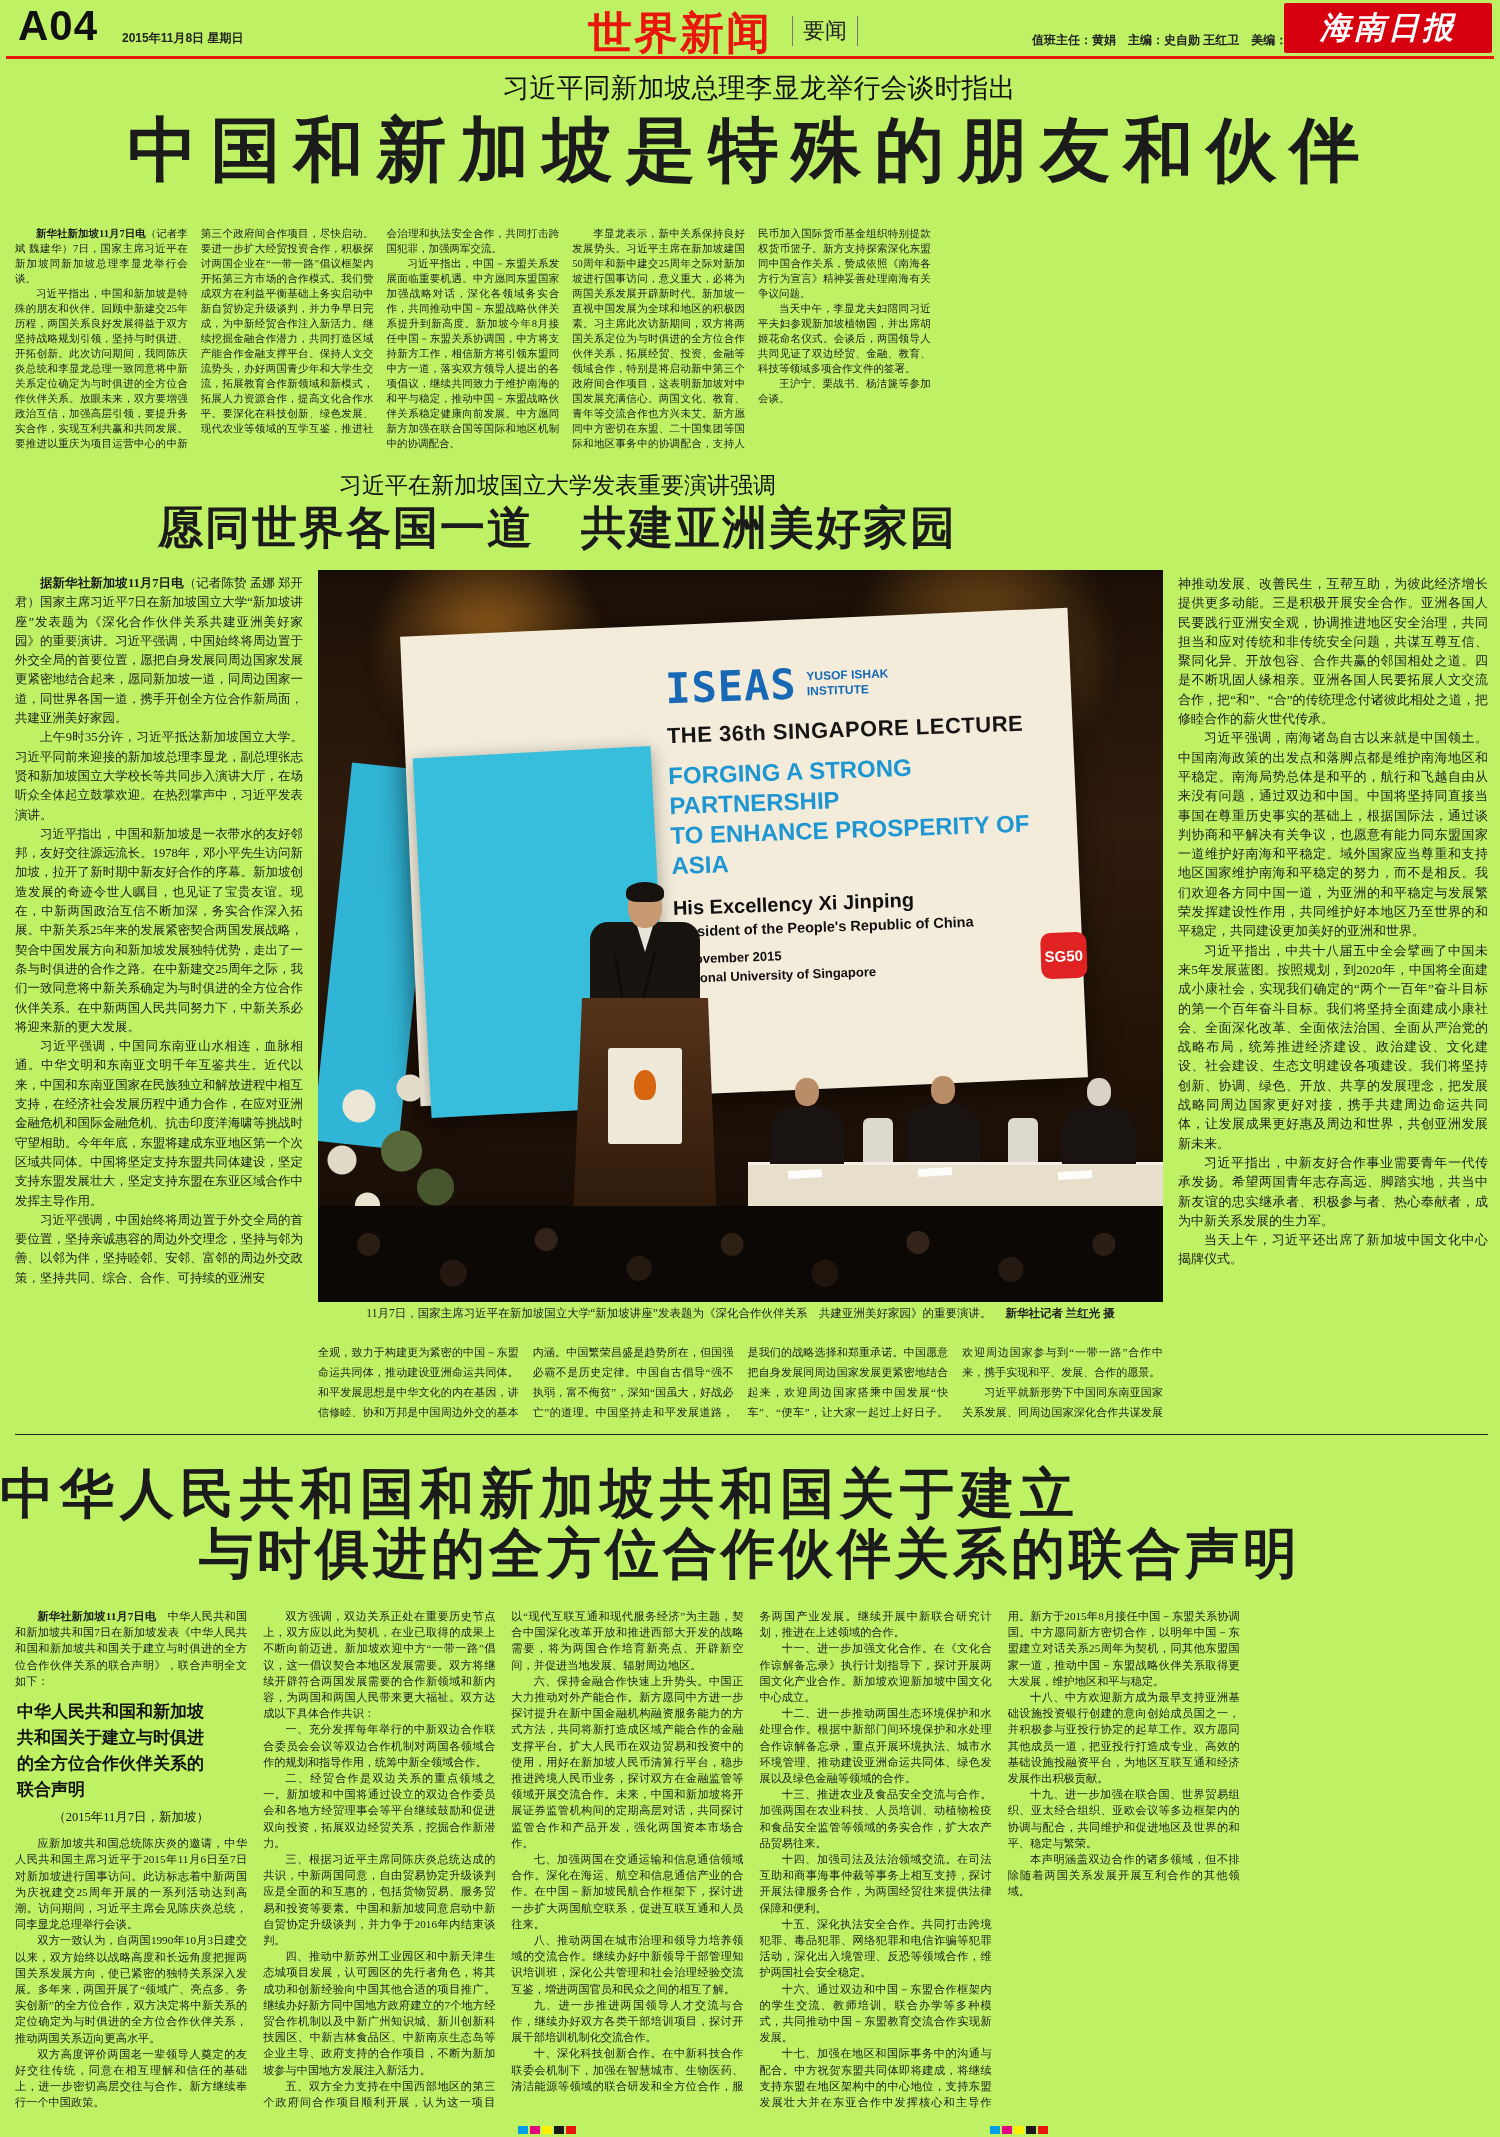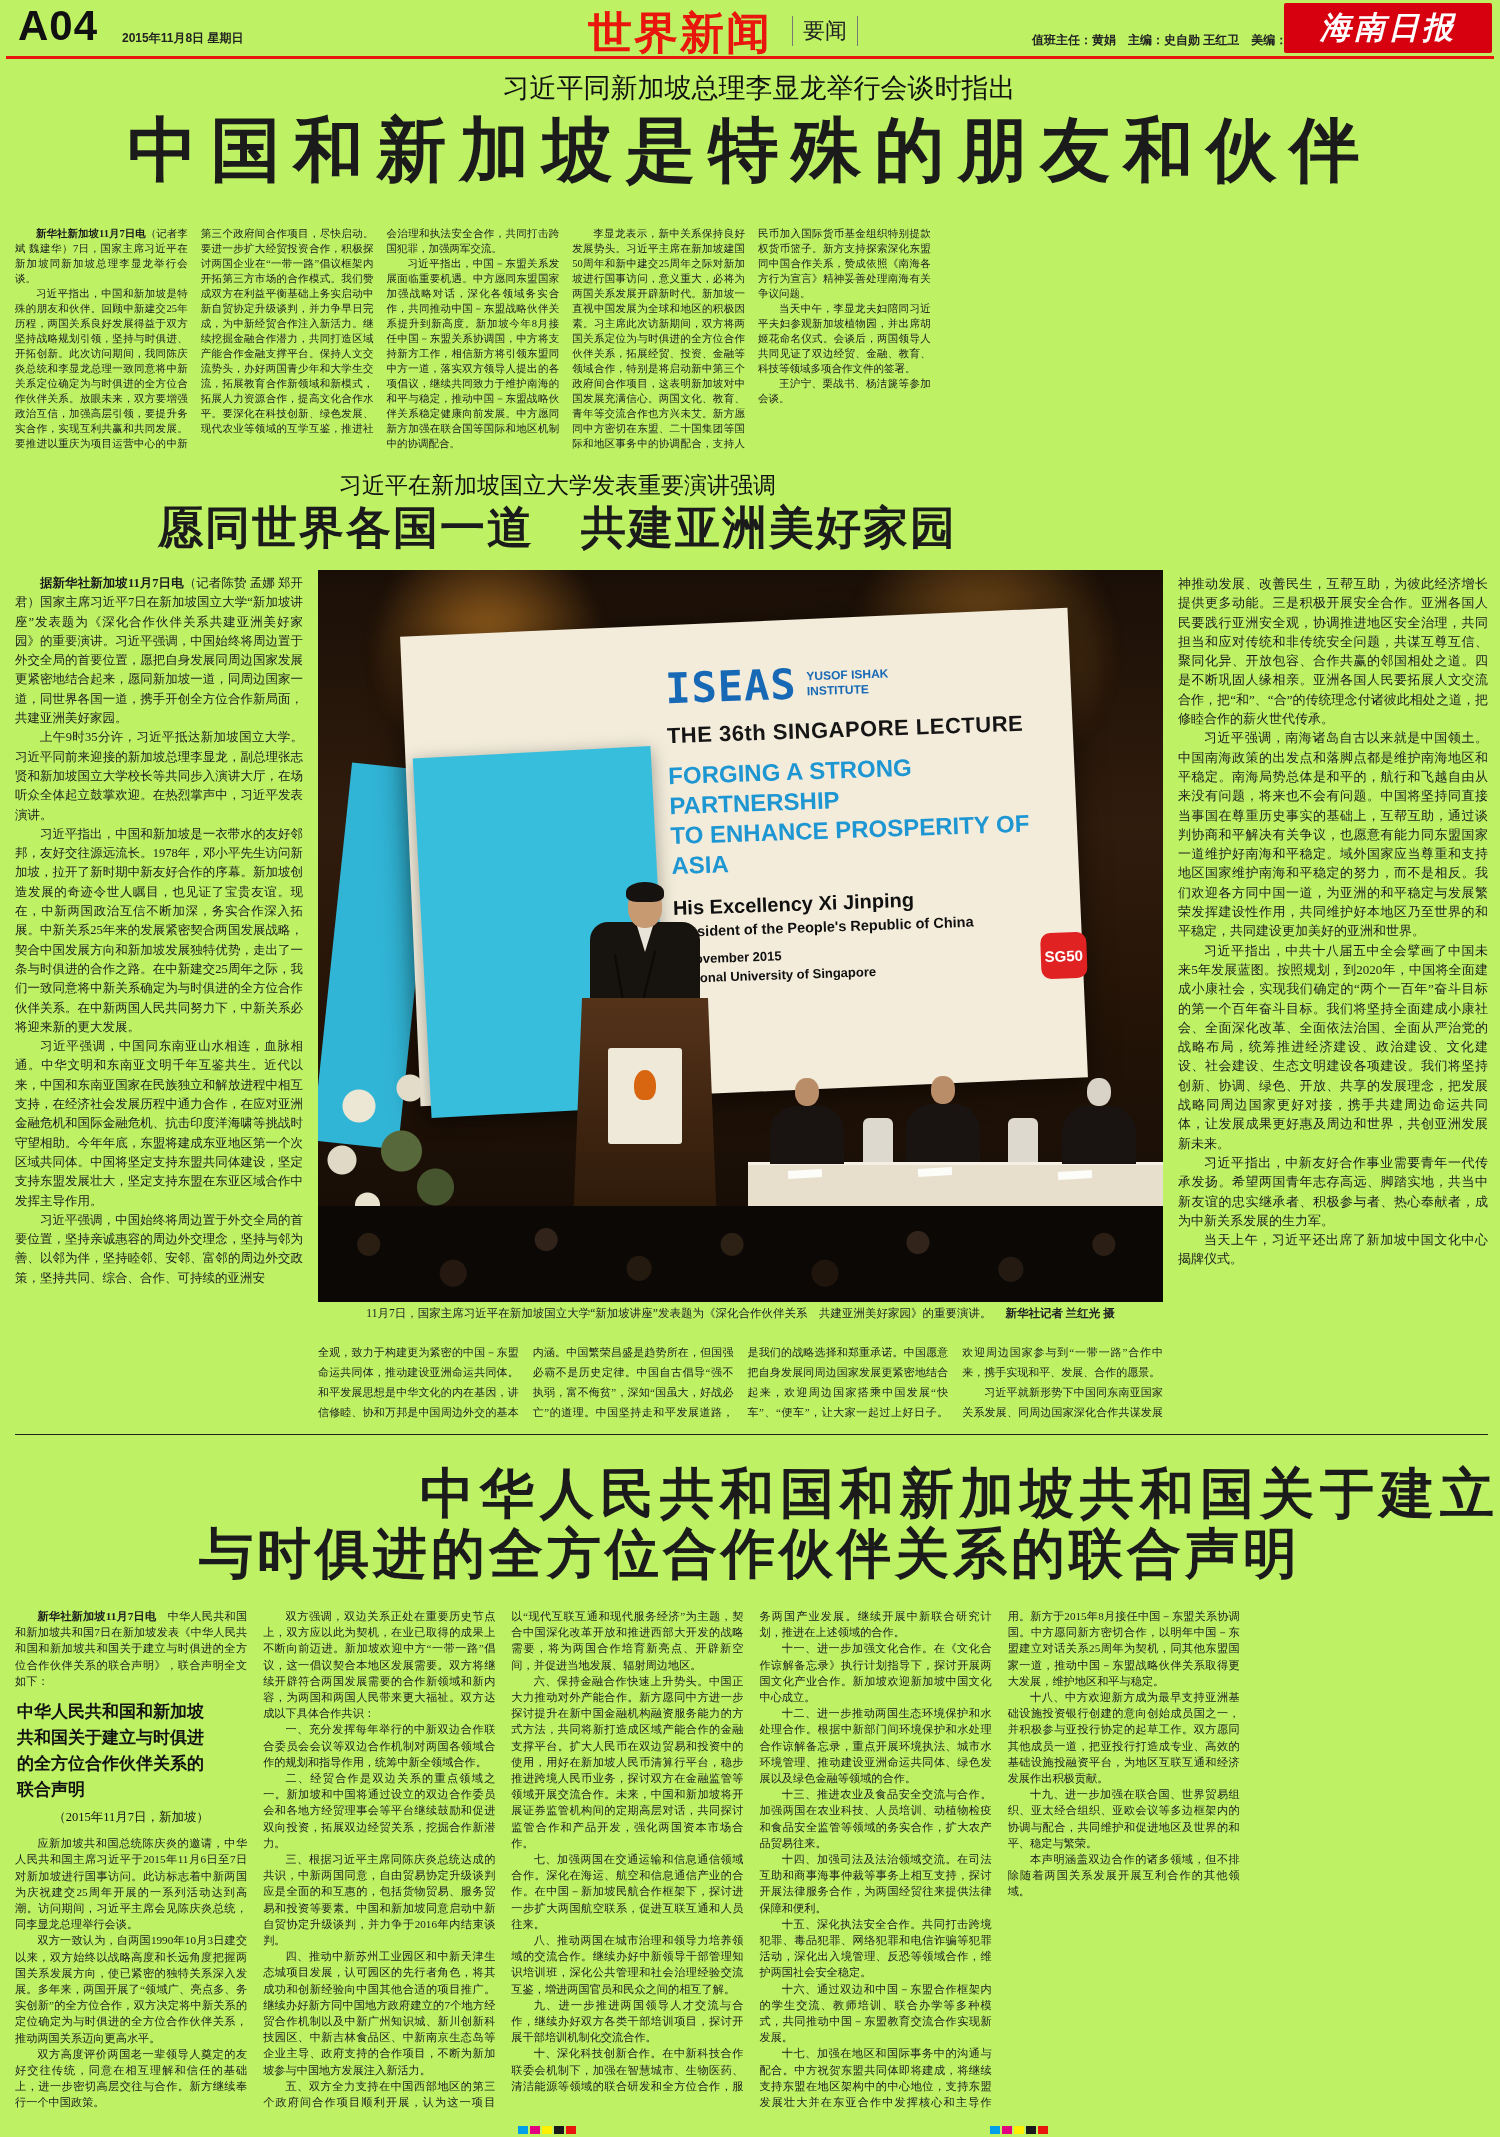--- a/index.html
+++ b/index.html
@@ -106,21 +106,21 @@
         radial-gradient(circle at 82% 66%,#241a11 12px,rgba(0,0,0,0) 13px),
         radial-gradient(circle at 93% 40%,#2b1e14 11px,rgba(0,0,0,0) 12px);}
   .ph-flowers{position:absolute;left:-10px;bottom:70px;width:170px;height:180px;
       background-image:radial-gradient(circle at 30% 30%,#ece7d5 16px,rgba(0,0,0,0) 17px),
         radial-gradient(circle at 60% 20%,#e3dcc8 13px,rgba(0,0,0,0) 14px),
         radial-gradient(circle at 20% 60%,#dfd9c6 14px,rgba(0,0,0,0) 15px),
         radial-gradient(circle at 55% 55%,#57683a 20px,rgba(0,0,0,0) 21px),
         radial-gradient(circle at 75% 75%,#46552e 18px,rgba(0,0,0,0) 19px),
         radial-gradient(circle at 35% 85%,#e8e2cf 12px,rgba(0,0,0,0) 13px);}
   
-  .a3-h1{position:absolute;top:1458px;left:0;width:1500px;text-align:right;
+  .a3-h1{position:absolute;top:1458px;left:0;width:1500px;text-align:left;
          font-family:"Liberation Sans",sans-serif;font-size:54px;font-weight:900;letter-spacing:6px;
          color:#1b1b1b;white-space:nowrap;}
   .a3-h2{position:absolute;top:1518px;left:0;width:1500px;text-align:center;
          font-family:"Liberation Sans",sans-serif;font-size:54px;font-weight:900;letter-spacing:4px;
          color:#1b1b1b;white-space:nowrap;}
   .a3-body{position:absolute;top:1608px;left:15px;width:1473px;height:516px;
          column-count:6;column-gap:16px;column-fill:auto;
          font-size:11.2px;line-height:16.2px;text-align:justify;overflow:hidden;}
   .doc-title{font-family:"Liberation Sans",sans-serif;font-weight:800;font-size:17px;line-height:26px;
          color:#111;white-space:pre-line;margin:10px 0 6px 2px;}
@@ -223,21 +223,21 @@
     <span>11月7日，国家主席习近平在新加坡国立大学“新加坡讲座”发表题为《深化合作伙伴关系　共建亚洲美好家园》的重要演讲。</span><b class="credit">新华社记者 兰红光 摄</b>
   </div>
 
   <div class="a2-strip nofirst">
       <p class="para">全观，致力于构建更为紧密的中国－东盟命运共同体，推动建设亚洲命运共同体。和平发展思想是中华文化的内在基因，讲信修睦、协和万邦是中国周边外交的基本内涵。中国繁荣昌盛是趋势所在，但国强必霸不是历史定律。中国自古倡导“强不执弱，富不侮贫”，深知“国虽大，好战必亡”的道理。中国坚持走和平发展道路，是我们的战略选择和郑重承诺。中国愿意把自身发展同周边国家发展更紧密地结合起来，欢迎周边国家搭乘中国发展“快车”、“便车”，让大家一起过上好日子。欢迎周边国家参与到“一带一路”合作中来，携手实现和平、发展、合作的愿景。</p>
       <p class="para">习近平就新形势下中国同东南亚国家关系发展、同周边国家深化合作共谋发展提出倡议：一是共同维护和平安宁。二是深入对接发展战略。亚洲各国人民要本着互惠互利的精</p>
     </div>
 
   <div class="a2-right nofirst">
       <p class="para">神推动发展、改善民生，互帮互助，为彼此经济增长提供更多动能。三是积极开展安全合作。亚洲各国人民要践行亚洲安全观，协调推进地区安全治理，共同担当和应对传统和非传统安全问题，共谋互尊互信、聚同化异、开放包容、合作共赢的邻国相处之道。四是不断巩固人缘相亲。亚洲各国人民要拓展人文交流合作，把“和”、“合”的传统理念付诸彼此相处之道，把修睦合作的薪火世代传承。</p>
-      <p class="para">习近平强调，南海诸岛自古以来就是中国领土。中国南海政策的出发点和落脚点都是维护南海地区和平稳定。南海局势总体是和平的，航行和飞越自由从来没有问题，将来也不会有问题。中国将坚持同直接当事国在尊重历史事实的基础上，互帮互助，通过谈判协商和平解决有关争议，也愿意有能力同东盟国家一道维护好南海和平稳定。域外国家应当尊重和支持地区国家维护南海和平稳定的努力，而不是相反。我们欢迎各方同中国一道，为亚洲的和平稳定与发展繁荣发挥建设性作用，共同维护好本地区乃至世界的和平稳定，共同建设更加美好的亚洲和世界。</p>
+      <p class="para">习近平强调，南海诸岛自古以来就是中国领土。中国南海政策的出发点和落脚点都是维护南海地区和平稳定。南海局势总体是和平的，航行和飞越自由从来没有问题，通过双边和中国。中国将坚持同直接当事国在尊重历史事实的基础上，根据国际法，通过谈判协商和平解决有关争议，也愿意有能力同东盟国家一道维护好南海和平稳定。域外国家应当尊重和支持地区国家维护南海和平稳定的努力，而不是相反。我们欢迎各方同中国一道，为亚洲的和平稳定与发展繁荣发挥建设性作用，共同维护好本地区乃至世界的和平稳定，共同建设更加美好的亚洲和世界。</p>
       <p class="para">习近平指出，中共十八届五中全会擘画了中国未来5年发展蓝图。按照规划，到2020年，中国将全面建成小康社会，实现我们确定的“两个一百年”奋斗目标的第一个百年奋斗目标。我们将坚持全面建成小康社会、全面深化改革、全面依法治国、全面从严治党的战略布局，统筹推进经济建设、政治建设、文化建设、社会建设、生态文明建设各项建设。我们将坚持创新、协调、绿色、开放、共享的发展理念，把发展战略同周边国家更好对接，携手共建周边命运共同体，让发展成果更好惠及周边和世界，共创亚洲发展新未来。</p>
       <p class="para">习近平指出，中新友好合作事业需要青年一代传承发扬。希望两国青年志存高远、脚踏实地，共当中新友谊的忠实继承者、积极参与者、热心奉献者，成为中新关系发展的生力军。</p>
       <p class="para">当天上午，习近平还出席了新加坡中国文化中心揭牌仪式。</p>
     </div>
 
   <div class="rule-dark"></div>
 
   <div class="a3-h1">中华人民共和国和新加坡共和国关于建立</div>
   <div class="a3-h2">与时俱进的全方位合作伙伴关系的联合声明</div>
   <div class="a3-body">

